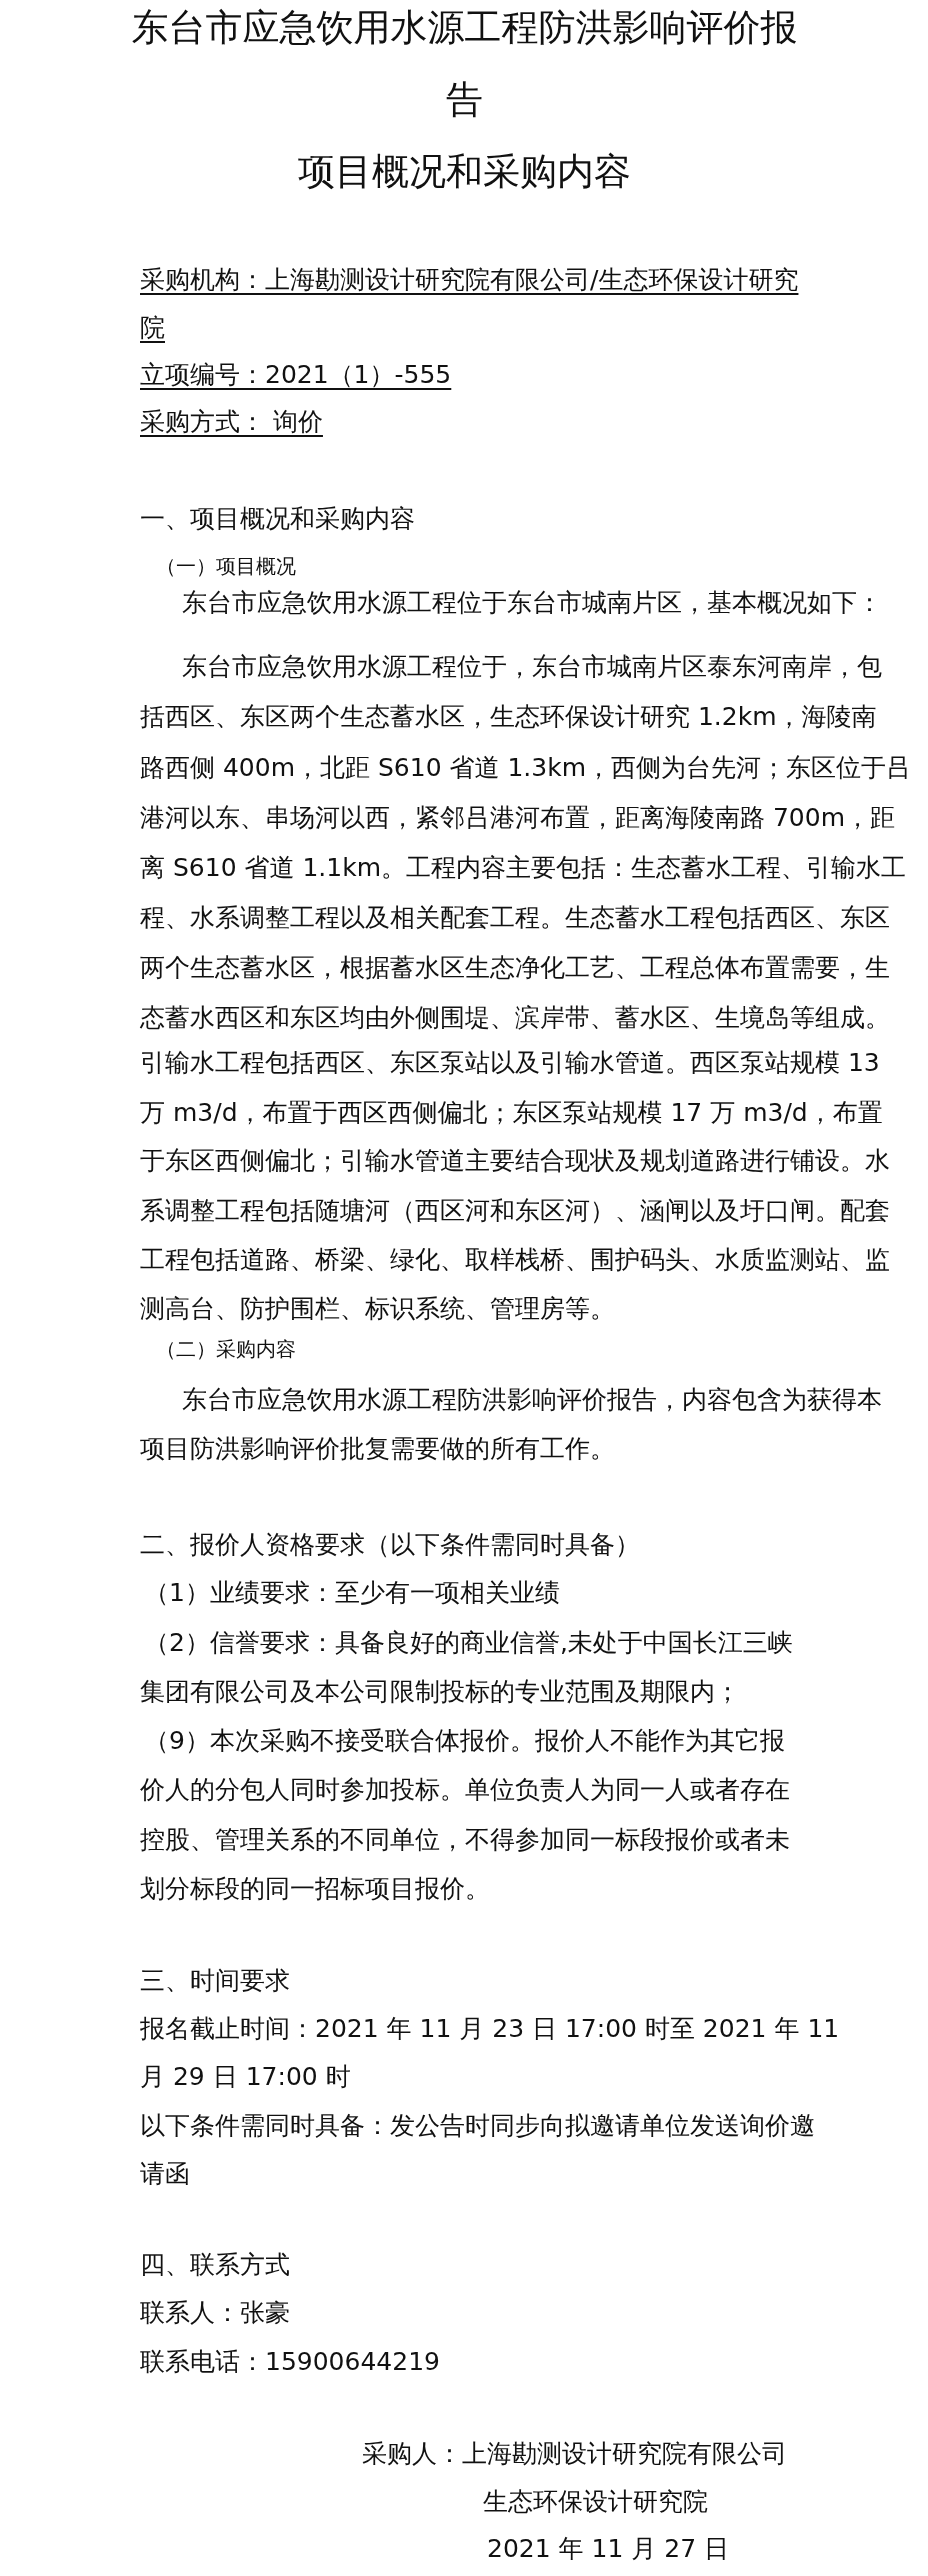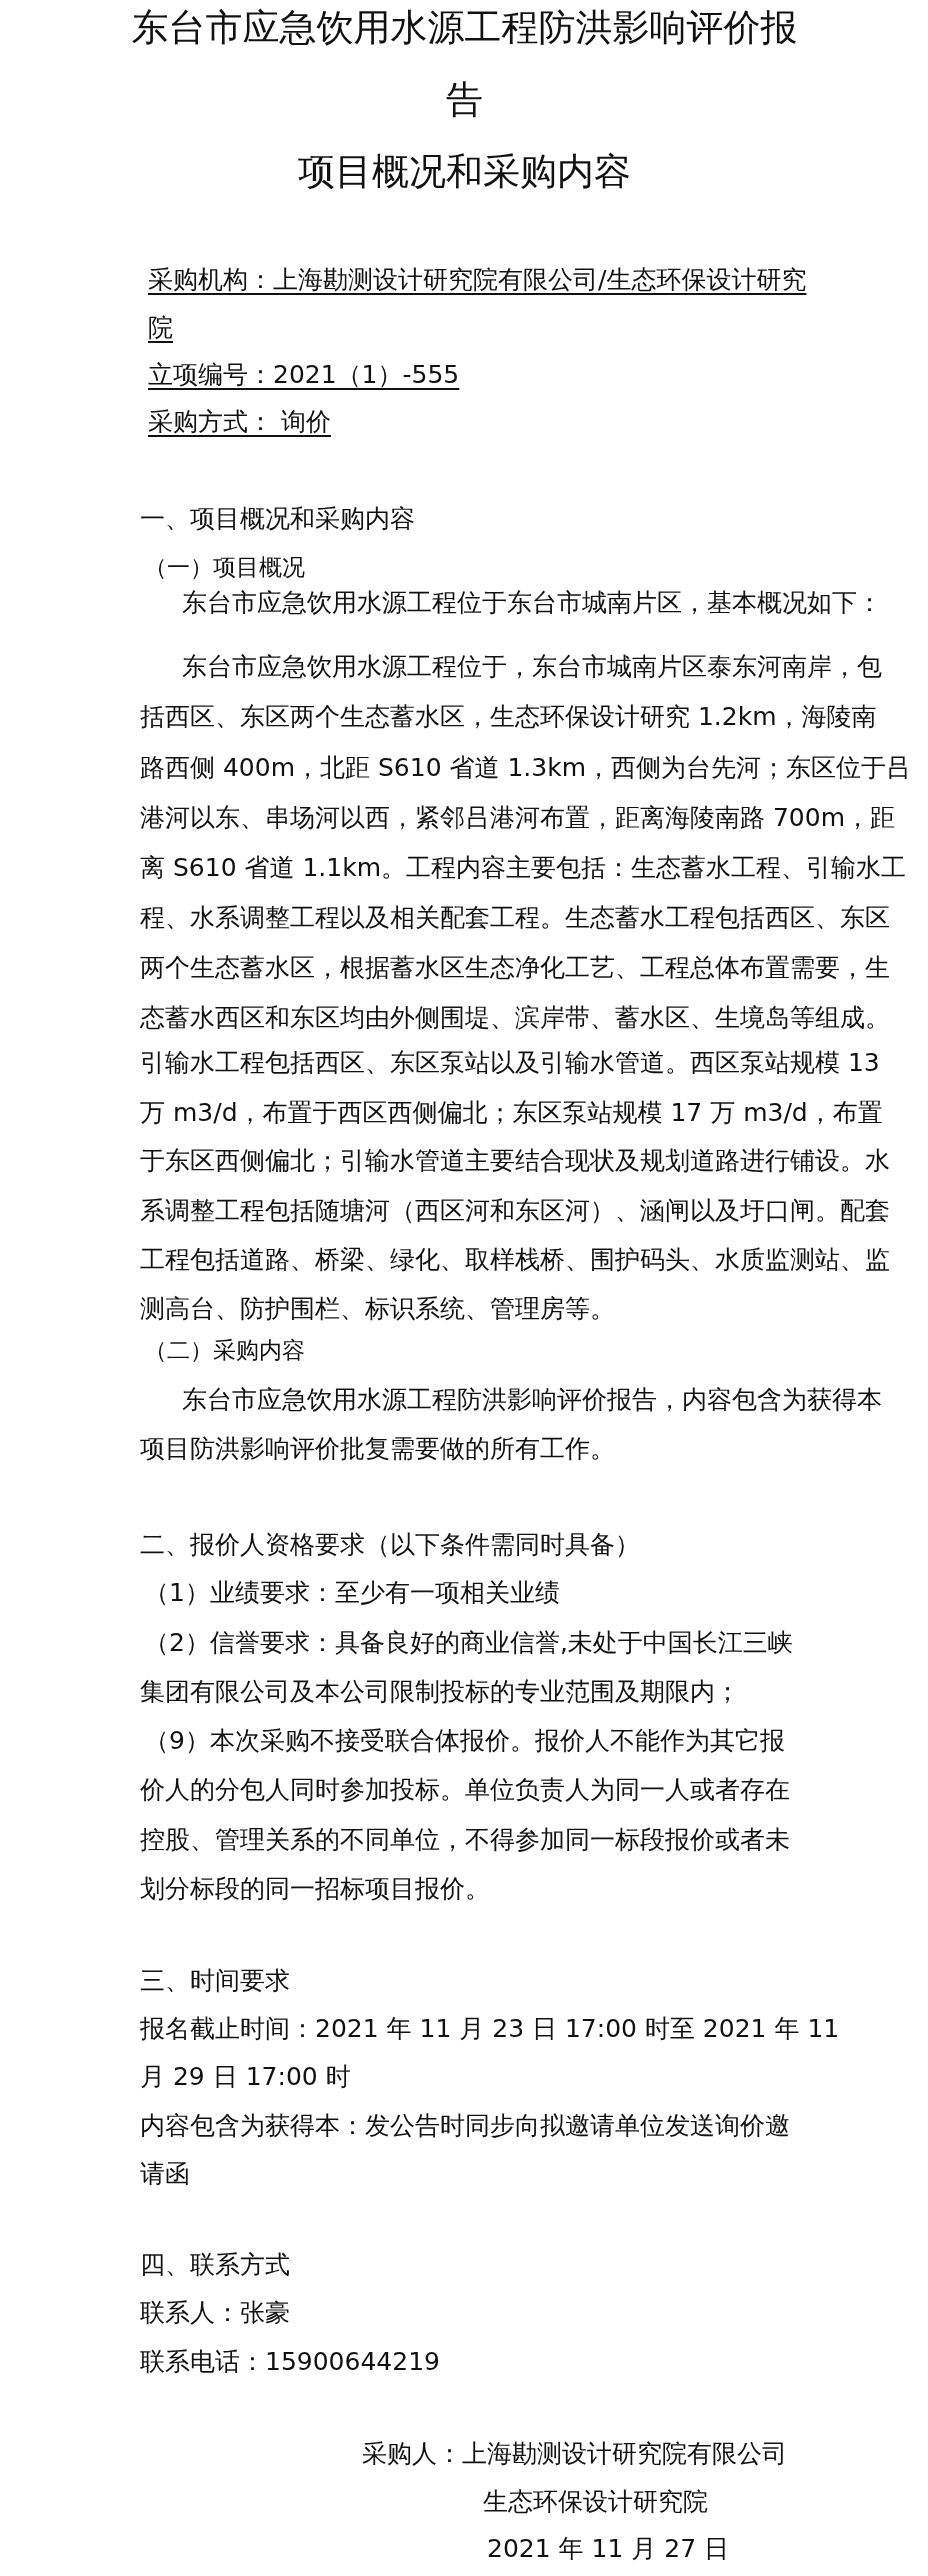--- a/index.html
+++ b/index.html
@@ -1,21 +1,21 @@
 <!DOCTYPE html>
 <html style="font-size:15px"><head>
 <meta charset="utf-8">
 <style>
   html, body { margin: 0; padding: 0; background: #ffffff; }
   body { width: 929px; height: 2576px; position: relative; overflow: hidden;
          font-family: "DejaVu Sans", "Liberation Sans", sans-serif; color: #111; }
   .ln { position: absolute; white-space: nowrap; font-size: 25px; line-height: 33px; }
   .title { font-size: 37px; line-height: 46px; left: 0; width: 929px; text-align: center; }
-  .u { text-decoration: underline; text-underline-offset: 4.6px; text-decoration-thickness: 1.9px; margin-left: 8px; }
-  .sub { font-family: Liberation Serif, serif; font-size: 23px; }
+  .u { text-decoration: underline; text-underline-offset: 4.6px; text-decoration-thickness: 1.9px; }
+  .sub { font-family: Liberation Mono, monospace; font-size: 20px; margin-left: 12px; }
   .l { left: 140px; }
   .ind { left: 182px; }
   .subind { left: 144px; }
 </style>
 </head>
 <body>
 
 <div class="ln title" style="top:4.6px">东台市应急饮用水源工程防洪影响评价报</div>
 <div class="ln title" style="top:77px">告</div>
 <div class="ln title" style="top:149px">项目概况和采购内容</div>
@@ -53,21 +53,21 @@
 <div class="ln subind" style="top:1626px">（2）信誉要求：具备良好的商业信誉,未处于中国长江三峡</div>
 <div class="ln l" style="top:1675px">集团有限公司及本公司限制投标的专业范围及期限内；</div>
 <div class="ln subind" style="top:1724px">（9）本次采购不接受联合体报价。报价人不能作为其它报</div>
 <div class="ln l" style="top:1773px">价人的分包人同时参加投标。单位负责人为同一人或者存在</div>
 <div class="ln l" style="top:1823px">控股、管理关系的不同单位，不得参加同一标段报价或者未</div>
 <div class="ln l" style="top:1872px">划分标段的同一招标项目报价。</div>
 
 <div class="ln l" style="top:1964px">三、时间要求</div>
 <div class="ln l" style="top:2012px">报名截止时间：2021 年 11 月 23 日 17:00 时至 2021 年 11</div>
 <div class="ln l" style="top:2060px">月 29 日 17:00 时</div>
-<div class="ln l" style="top:2109px">内容包含为获得本：发公告时同步向拟邀请单位发送询价邀</div>
+<div class="ln l" style="top:2109px">以下条件需同时具备：发公告时同步向拟邀请单位发送询价邀</div>
 <div class="ln l" style="top:2157px">请函</div>
 
 <div class="ln l" style="top:2248px">四、联系方式</div>
 <div class="ln l" style="top:2296px">联系人：张豪</div>
 <div class="ln l" style="top:2345px">联系电话：15900644219</div>
 
 <div class="ln" style="top:2437px; left:362px">采购人：上海勘测设计研究院有限公司</div>
 <div class="ln" style="top:2485px; left:483px">生态环保设计研究院</div>
 <div class="ln" style="top:2532px; left:487px">2021 年 11 月 27 日</div>
 

